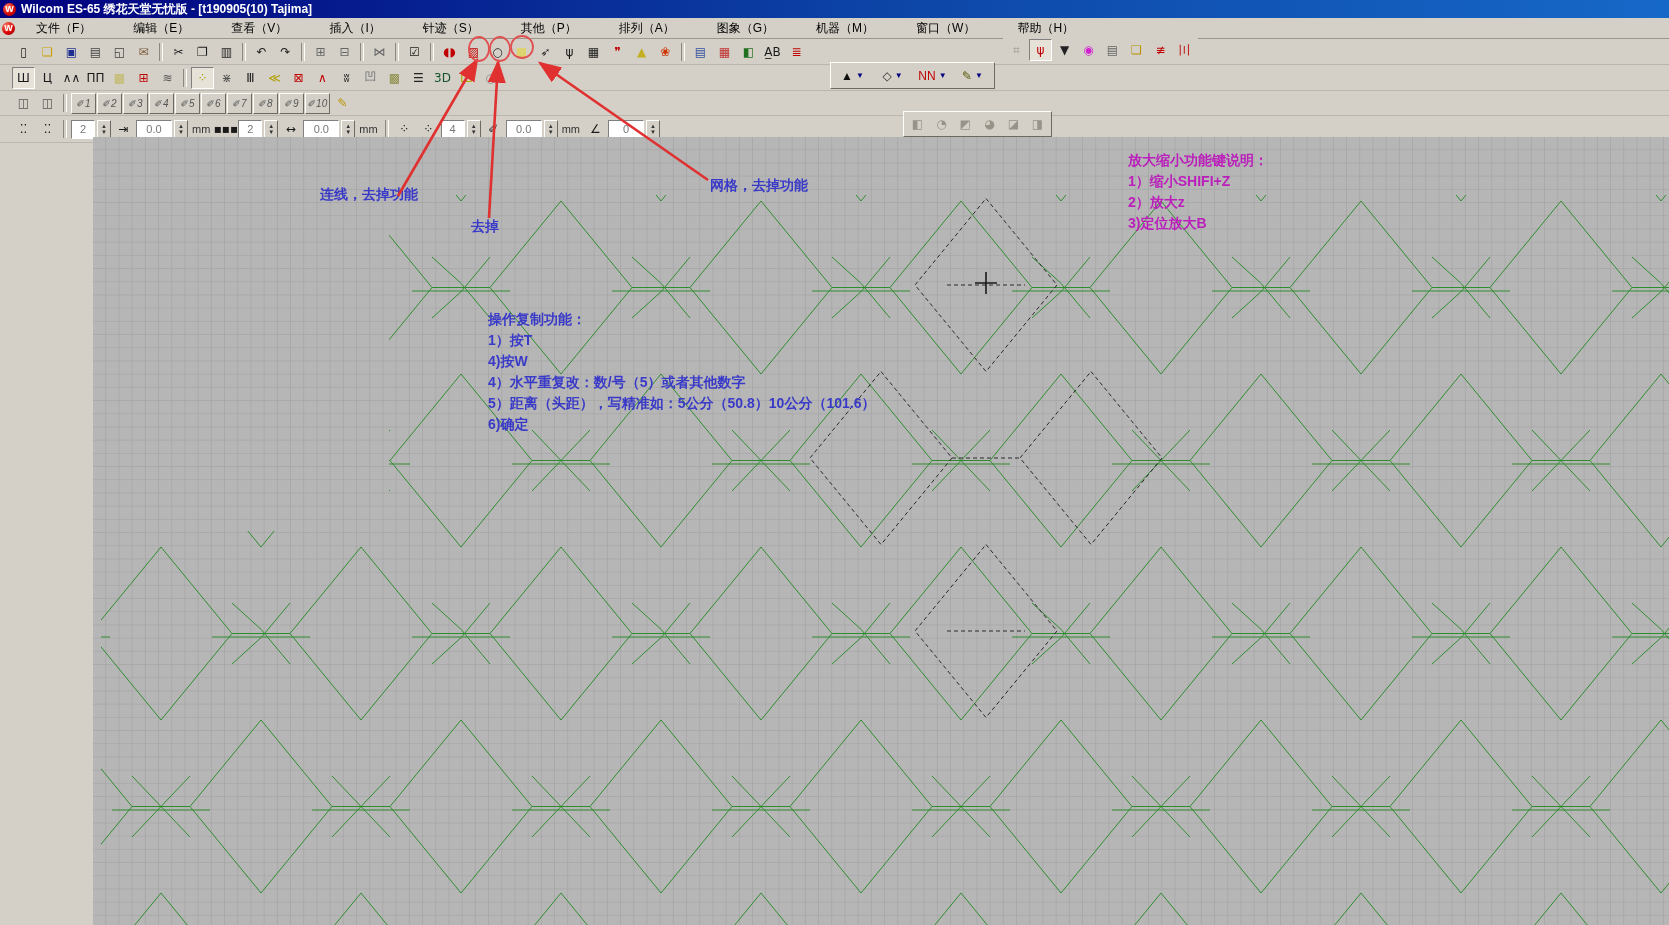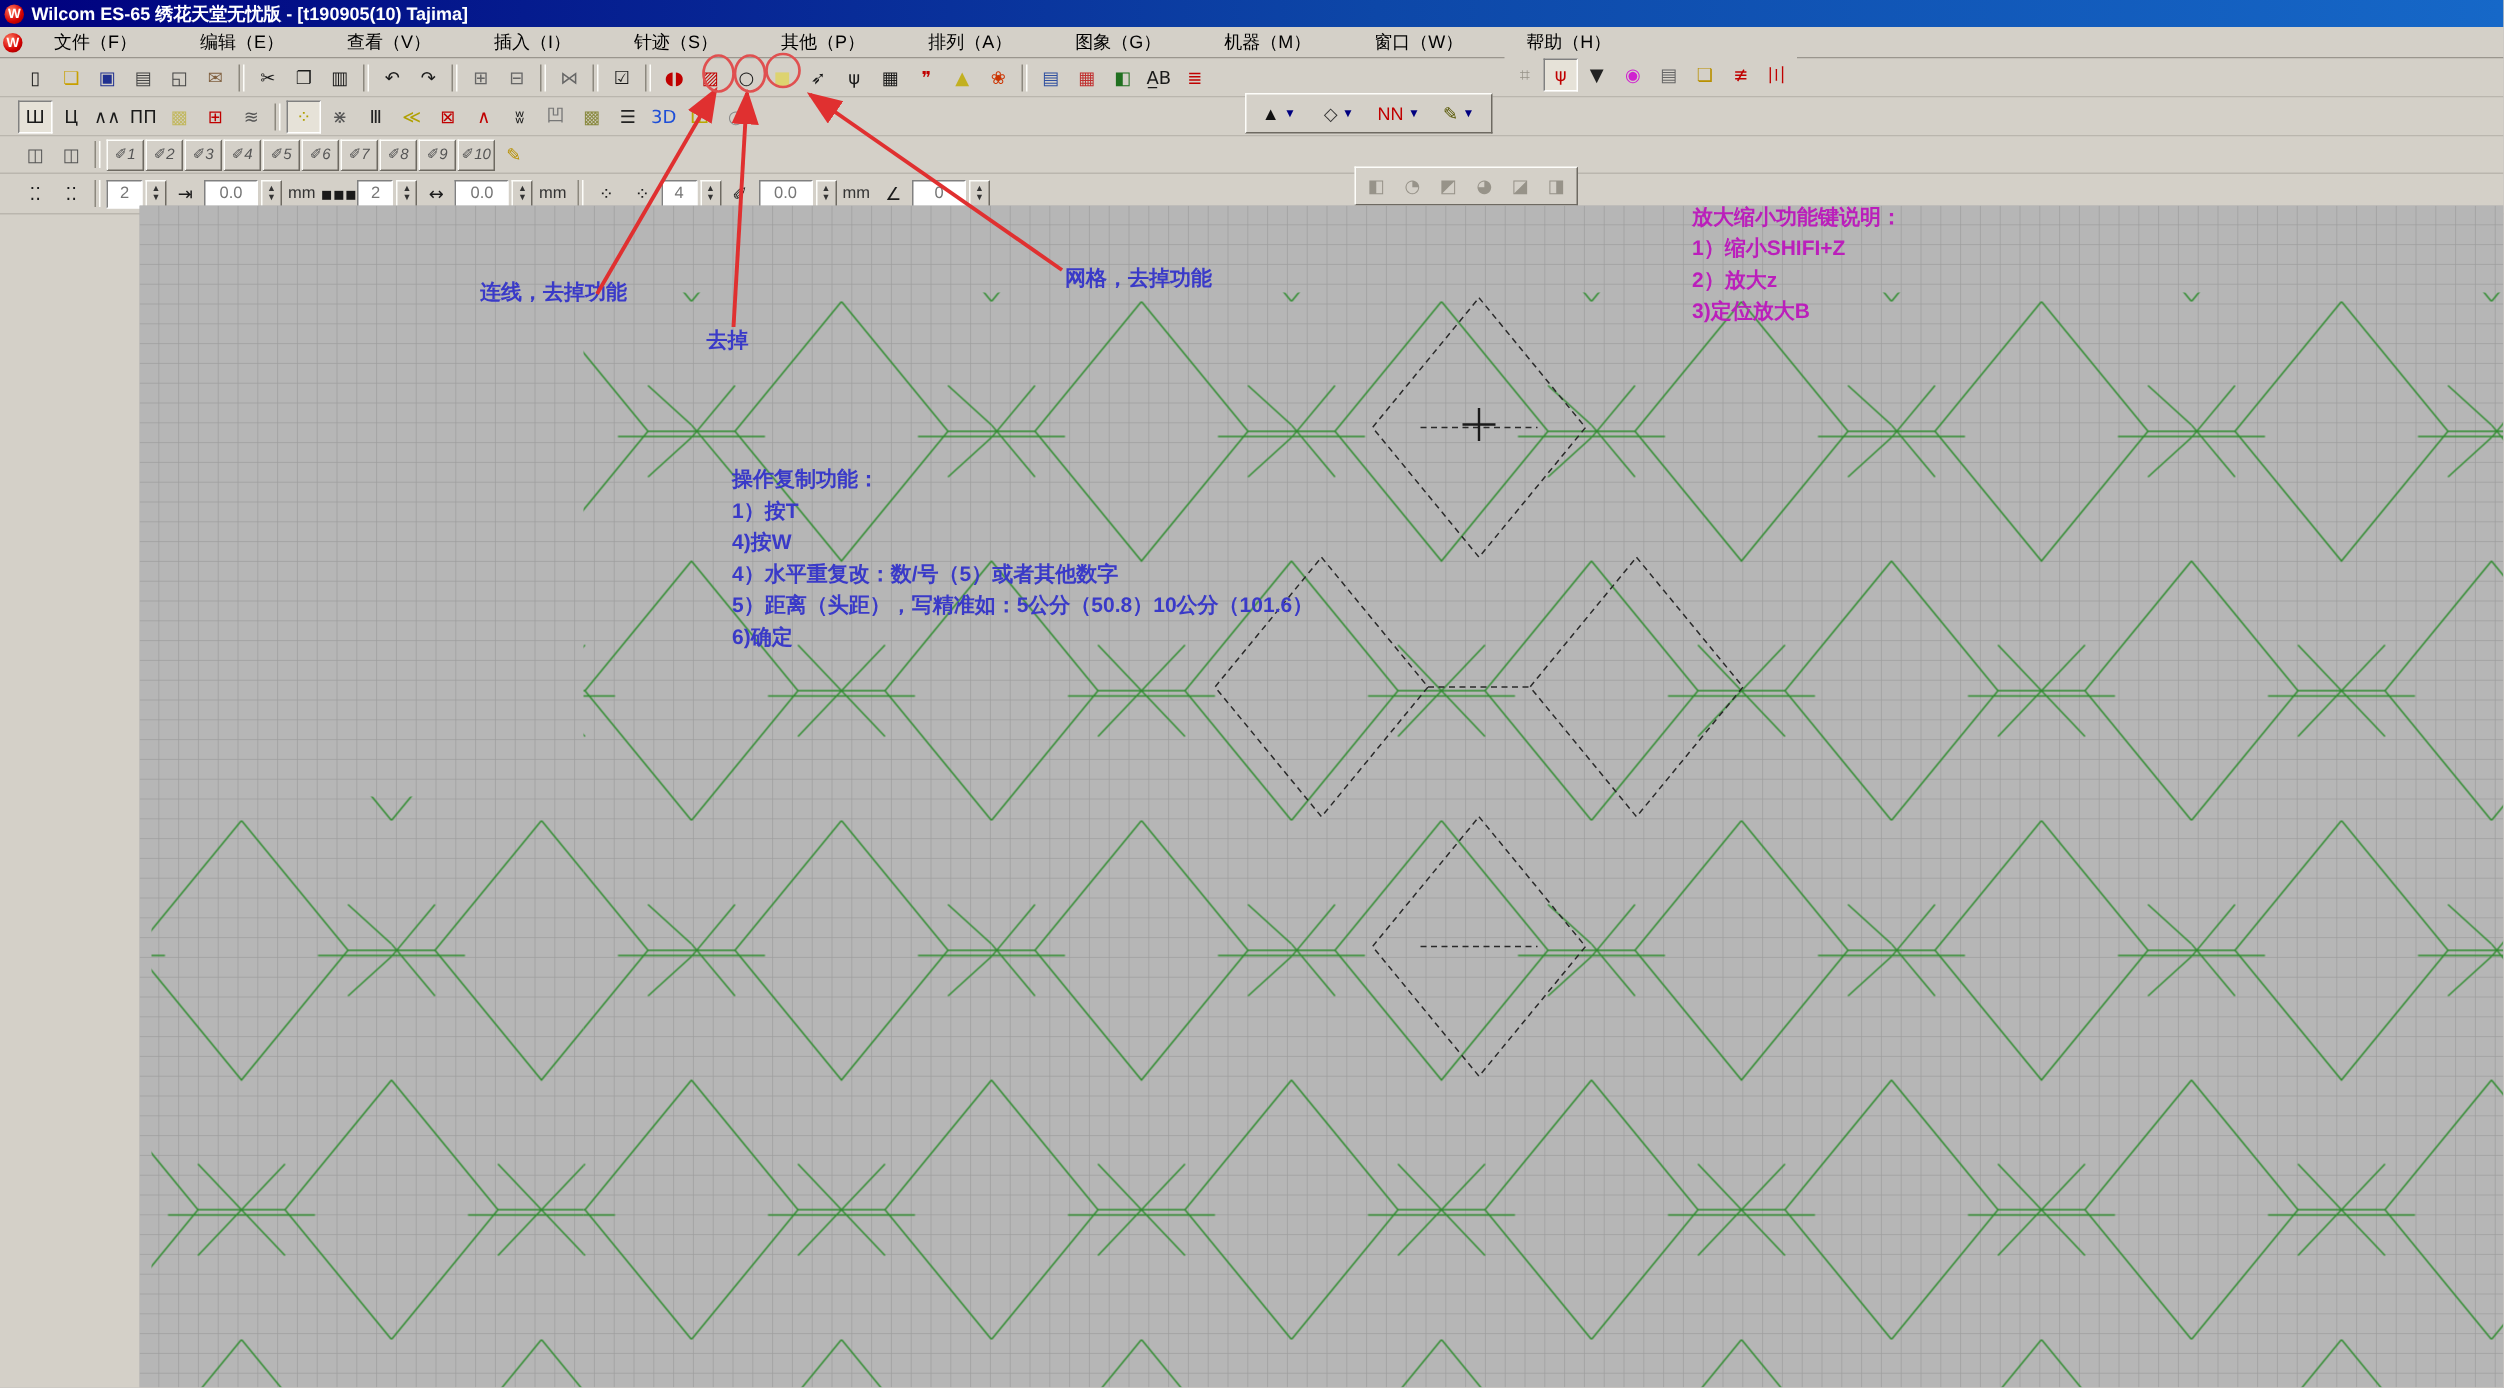--- a/index.html
+++ b/index.html
@@ -144,21 +144,21 @@
       <span class="tbi pressed" style="color: rgb(176, 160, 0);">⁘</span>
       <span class="tbi" style="color: rgb(85, 85, 85);">⋇</span>
       <span class="tbi" style="color: rgb(34, 34, 34);">Ⅲ</span>
       <span class="tbi" style="color: rgb(176, 160, 0);">≪</span>
       <span class="tbi" style="color: rgb(192, 0, 0);">⊠</span>
       <span class="tbi" style="color: rgb(192, 0, 0);">∧</span>
       <span class="tbi">ʬ</span>
       <span class="tbi" style="color: rgb(119, 119, 119);">凹</span>
       <span class="tbi" style="color: rgb(138, 138, 64);">▩</span>
       <span class="tbi" style="color: rgb(34, 34, 34);">☰</span>
-      <span class="tbi" style="color: #1d4ed8;">3D</span>
+      <span class="tbi" style="color: #14532d;">3D</span>
       <span class="tbi" style="color: rgb(184, 168, 0);">Ш</span>
       <span class="tbi" style="color: rgb(136, 136, 136);">○</span>
   </div>
   
   <div class="tbrow" id="tb3">
     <span class="tbi" style="color: rgb(85, 85, 85);">◫</span>
       <span class="tbi" style="color: rgb(85, 85, 85);">◫</span>
       <span class="vsep"></span>
     <span class="numbtn">✐1</span>
       <span class="numbtn">✐2</span>
@@ -310,21 +310,21 @@
         <path d="M882,146 H904 M893,135 V157"></path>
       </g>
     </svg>
   </div>
 
   
   <div class="ann blue" style="left:320px;top:186px;">连线，去掉功能</div>
   <div class="ann blue" style="left:471px;top:218px;">去掉</div>
   <div class="ann blue" style="left:710px;top:177px;">网格，去掉功能</div>
 
-  <div class="ann mag" style="left:1128px;top:136px;">
+  <div class="ann mag" style="left:1128px;top:152px;">
     <div class="ln">放大缩小功能键说明：</div>
     <div class="ln">1）缩小SHIFI+Z</div>
       <div class="ln">2）放大z</div>
       <div class="ln">3)定位放大B</div>
   </div>
 
   <div class="ann blue" style="left:488px;top:311px;">
     <div class="ln">操作复制功能：</div>
     <div class="ln">1）按T</div>
       <div class="ln">4)按W</div>

